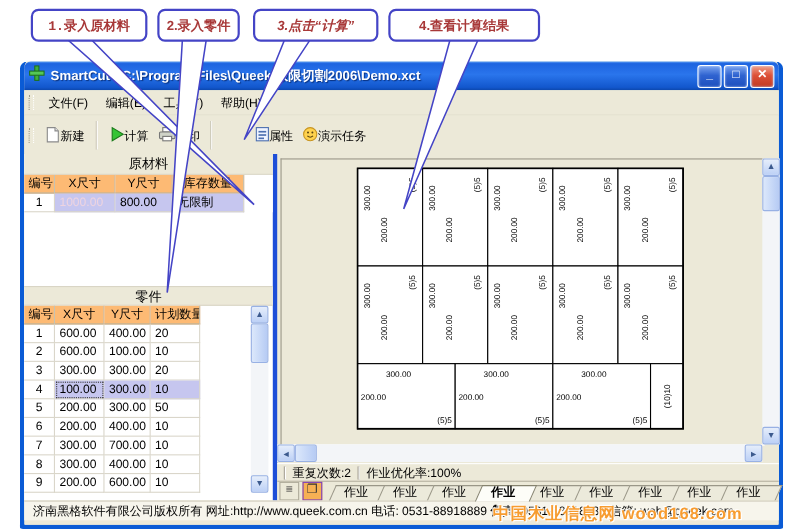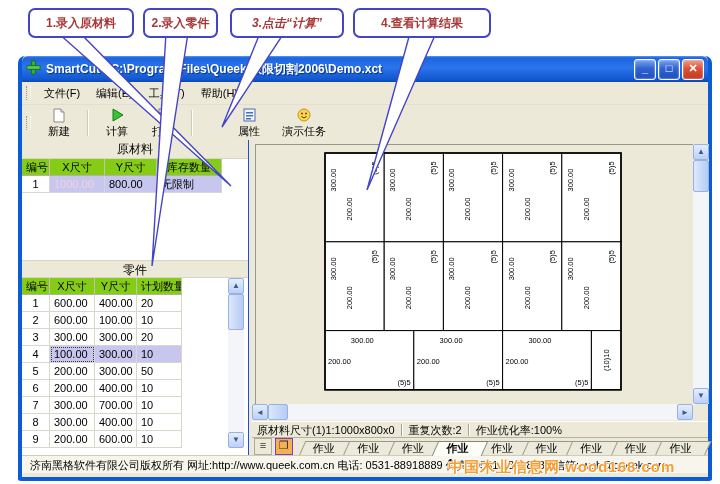--- a/index.html
+++ b/index.html
@@ -24,35 +24,35 @@
           color:#fff;font-size:11px;line-height:17px;text-align:center;font-weight:bold;
           background:linear-gradient(180deg,#7aa4f0,#2f63d0 45%,#1d4fbe);box-shadow:inset 0 0 2px #cfe0ff;}
   .winbtn.close{background:linear-gradient(180deg,#f0a088,#dd5037 45%,#c23a22);}
 
   .menubar{height:22px;display:flex;align-items:center;background:#ece9d8;
            border-bottom:1px solid #e2dfcd;font-size:11px;color:#000;}
   .grip{width:3px;height:14px;margin:0 5px 0 4px;border-left:1px dotted #9a9788;border-right:1px dotted #fff;}
   .menuitem{padding:2px 8px;text-align:right;}
 
   .toolbar{height:36px;display:flex;align-items:center;background:#ece9d8;border-bottom:1px solid #d8d4c4;}
-  .tbtn{width:46px;height:34px;display:flex;flex-direction:column;align-items:center;justify-content:center;font-size:11px;color:#000;}
+  .tbtn{width:46px;height:34px;display:flex;flex-direction:row;align-items:center;justify-content:center;font-size:11px;color:#000;}
   .tbtn.wide{width:64px;}
   .tbtn .ticon{height:16px;line-height:16px;}
   .tbtn.disabled{opacity:.45;filter:grayscale(1);}
   .tsep{width:1px;height:26px;background:#cdc9b8;border-right:1px solid #fff;margin:0 5px;}
 
   
   .main{position:absolute;left:0;top:84px;width:686px;height:315px;background:#ece9d8;}
-  .leftpanel{position:absolute;left:0;top:0;width:226px;height:315px;background:#fff;border-right:1px solid #1d4ed8;}
+  .leftpanel{position:absolute;left:0;top:0;width:226px;height:315px;background:#fff;border-right:6px solid #1d4ed8;}
   .paneltitle{height:18px;background:#ece9d8;border-bottom:1px solid #d9d5c5;
               font-size:12px;text-align:center;line-height:18px;color:#000;}
   .grid{display:grid;background:#fff;font-size:11px;}
   .grid .c{height:17px;line-height:16px;border-right:1px solid #dad6ca;border-bottom:1px solid #dad6ca;
            padding:0 4px;white-space:nowrap;overflow:hidden;box-sizing:border-box;}
-  .grid .h{background:#84cc16;border-right:1px solid #c6c2b2;border-bottom:1px solid #b5b1a0;text-align:center;}
+  .grid .h{background:#fdba74;border-right:1px solid #c6c2b2;border-bottom:1px solid #b5b1a0;text-align:center;}
   .grid .num{text-align:left;}
   .grid .ctr{text-align:center;}
   .grid .sel{background:#c6c6ef;}
   .grid .focus{outline:1px dotted #3a3a3a;outline-offset:-2px;}
   .grid .lighttxt{color:#eed4e0;}
 
   .rightpanel{position:absolute;left:230px;top:0;width:456px;height:315px;background:#ece9d8;}
   .canvas{position:absolute;left:3px;top:4px;width:438px;height:259px;background:#ece9d8;
           border:1px solid #9a9788;border-right-color:#fff;border-bottom-color:#fff;overflow:hidden;}
   #sheet{position:absolute;left:68px;top:7px;}
@@ -88,21 +88,21 @@
   .footer{position:absolute;left:0;top:399px;width:686px;height:18px;background:#f7f5ec;
           border-top:1px solid #cfcbba;font-size:11px;line-height:18px;color:#000;
           padding-left:8px;white-space:nowrap;overflow:hidden;box-sizing:border-box;}
   .watermark{position:absolute;left:448px;top:458px;z-index:45;font-size:15px;font-weight:bold;
              letter-spacing:1px;color:rgba(246,148,30,.92);white-space:nowrap;
              text-shadow:0 0 2px #fff,1px 1px 0 #fff,-1px -1px 0 #fff;}
 </style>
 </head>
 <body>
 
-<div class="callout" style="left:28px;width:102px;">1.录入原材料</div>
+<div class="callout" style="left:28px;width:102px;font-family:Liberation Mono, monospace;">1.录入原材料</div>
 <div class="callout" style="left:143px;width:71px;">2.录入零件</div>
 <div class="callout" style="left:230px;width:110px;font-style:italic;">3.点击“计算”</div>
 <div class="callout" style="left:353px;width:134px;">4.查看计算结果</div>
 
 <div class="window">
   <div class="titlebar">
     <span class="ticon">
       <svg width="15" height="15" viewBox="0 0 16 16">
           <rect x="6" y="1" width="4" height="14" fill="#3db03d" stroke="#1c6e1c"></rect>
           <rect x="1" y="6" width="14" height="4" fill="#55c855" stroke="#1c6e1c"></rect>
@@ -297,21 +297,20 @@
         <div class="sbb">▲</div>
         <div class="sbt" style="height:32px;"></div>
         <div class="sbb" style="position:absolute;bottom:0;">▼</div>
       </div>
       <div class="sbh" style="left:0;top:264px;width:441px;">
         <div class="sbb" style="line-height:15px;">◄</div>
         <div class="sbt" style="width:20px;"></div>
         <div class="sbb" style="position:absolute;right:0;line-height:15px;">►</div>
       </div>
       <div class="statusstrip">
-        <span style="margin-left:5px;">原材料尺寸(1)1:1000x800x0</span>
         <span class="ssep"></span>
         <span>重复次数:2</span>
         <span class="ssep"></span>
         <span>作业优化率:100%</span>
       </div>
       <div class="tabstrip">
         <div class="tabbtn">≡</div>
         <div class="tabbtn hot">❐</div>
         <span id="tabs" style="display:flex;align-items:flex-end;">
             <span class="tab"><span>作业1</span></span>

